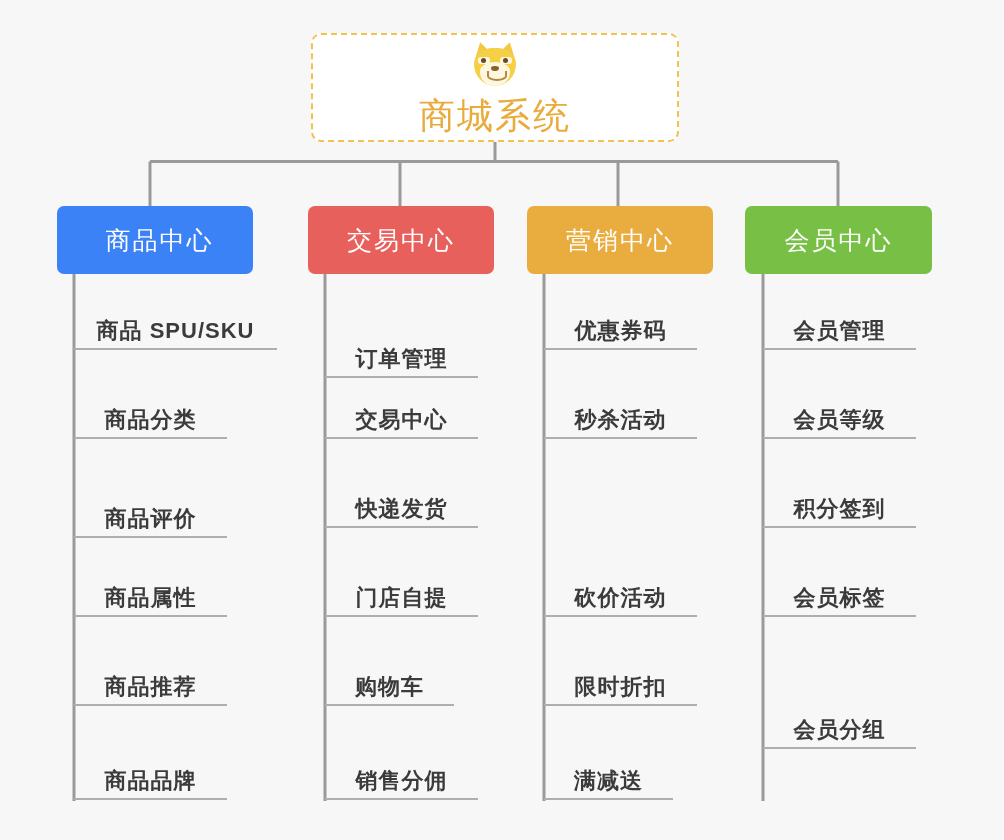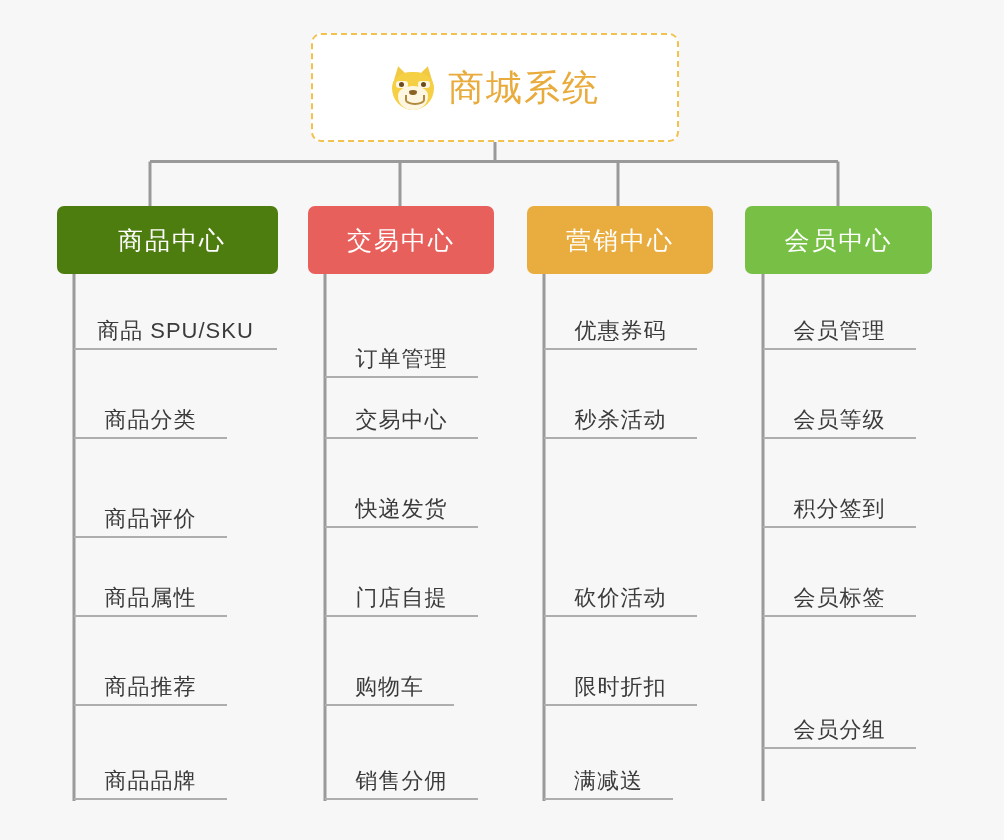--- a/index.html
+++ b/index.html
@@ -39,20 +39,21 @@
     width: 368px;
     height: 109px;
     box-sizing: border-box;
     background: #ffffff;
     border: 2px dashed #f2c14e;
     border-radius: 10px;
     display: flex;
     align-items: center;
     justify-content: center;
     gap: 12px;
+    flex-direction: column;
   }
   .root-title {
     font-size: 36px;
     color: #e8ab3c;
     letter-spacing: 2px;
     line-height: 1;
     white-space: nowrap;
   }
 
   
@@ -143,20 +144,21 @@
     height: 38px;
     display: flex;
     align-items: flex-end;
     justify-content: center;
     padding-bottom: 2px;
     border-bottom: 2px solid #aeaeae;
     font-size: 22px;
     color: #3b3b3b;
     white-space: nowrap;
     letter-spacing: 1px;
+    font-weight: bold;
   }
 </style>
 </head>
 <body>
 
 <div id="canvas">
 
   <svg id="connectors" viewBox="0 0 1004 840" xmlns="http://www.w3.org/2000/svg">
     <g stroke="#9a9a9a" stroke-width="3" fill="none" stroke-linecap="butt">
 
@@ -183,21 +185,21 @@
       <span class="dog-head"></span>
       <span class="dog-muzzle"></span>
       <span class="dog-eye left"></span>
       <span class="dog-eye right"></span>
       <span class="dog-nose"></span>
       <span class="dog-mouth"></span>
     </div>
     <div class="root-title">商城系统</div>
   </div>
 
-  <div class="cat-box" style="left:57px; top:206px; width:221px; background:#4d7c0f;padding-left:9px;">商品中心</div>
+  <div class="cat-box" style="left:57px; top:206px; width:196px; background:#3b82f6;padding-left:9px;">商品中心</div>
 
   <div class="leaf" style="left:74px; top:312px; width:203px;">商品 SPU/SKU</div>
   <div class="leaf" style="left:74px; top:401px; width:153px;">商品分类</div>
   <div class="leaf" style="left:74px; top:490px; width:153px;margin-top:10px;">商品评价</div>
   <div class="leaf" style="left:74px; top:579px; width:153px;">商品属性</div>
   <div class="leaf" style="left:74px; top:668px; width:153px;">商品推荐</div>
   <div class="leaf" style="left:74px; top:762px; width:153px;">商品品牌</div>
 
   <div class="cat-box" style="left:308px; top:206px; width:186px; background:#e8605c;">交易中心</div>
 

